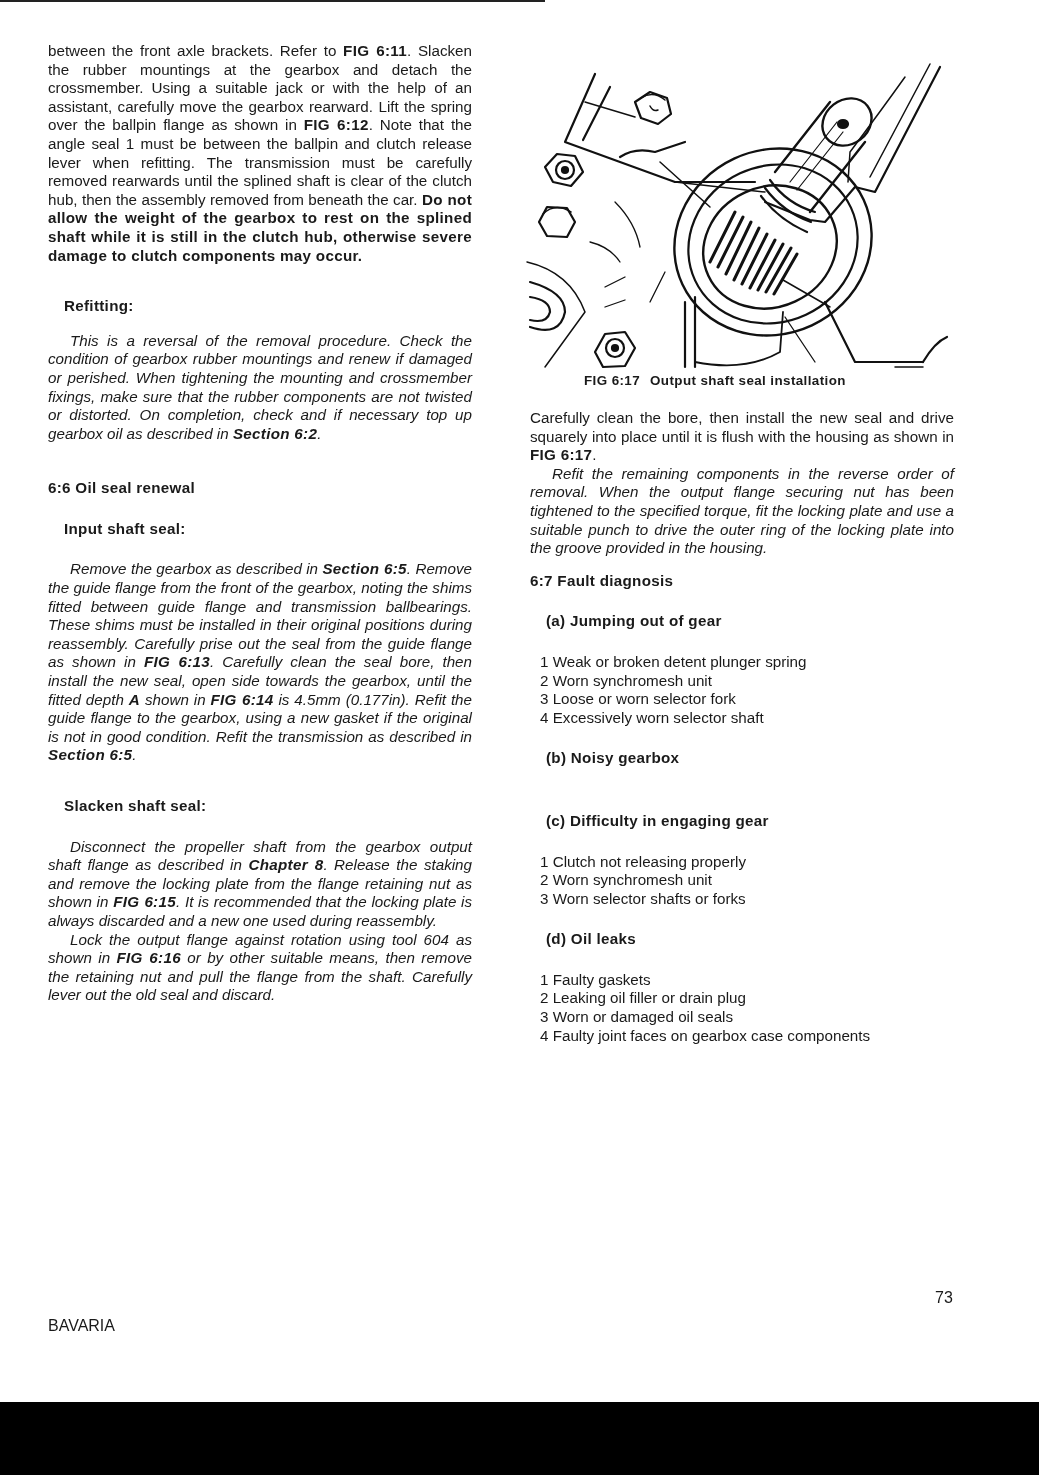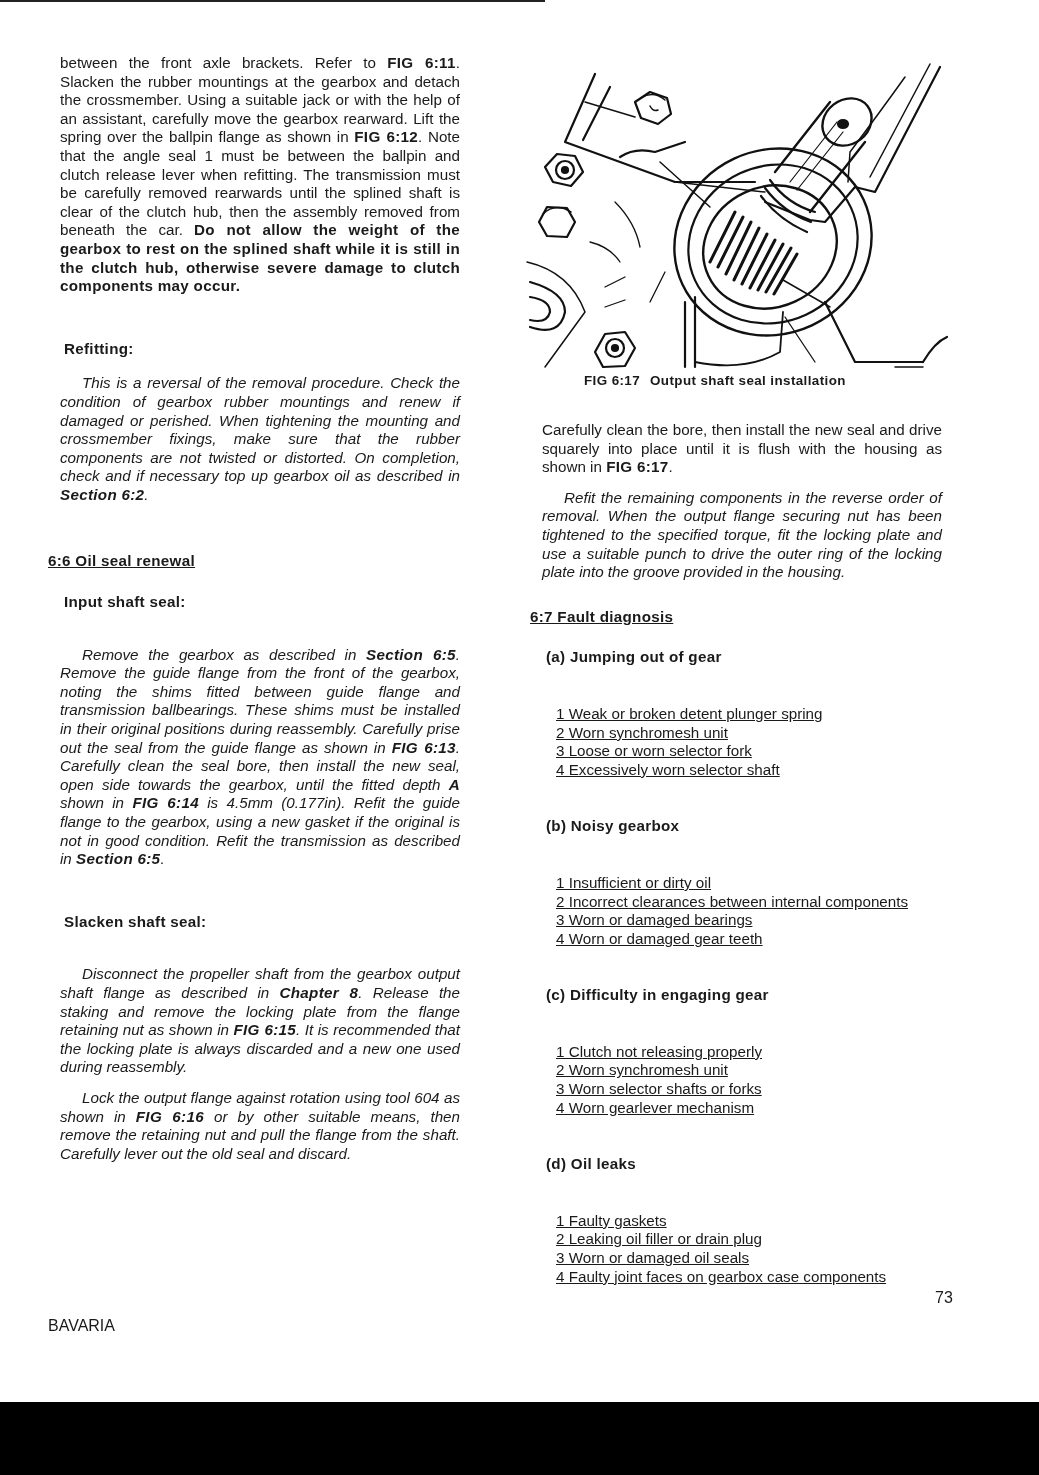--- a/index.html
+++ b/index.html
@@ -5,31 +5,31 @@
   html, body { margin: 0; padding: 0; }
   body {
     width: 1039px; height: 1475px; position: relative; overflow: hidden;
     background: #ffffff; color: #1a1a1a;
     font-family: "Liberation Sans", sans-serif;
   }
   .topline { position: absolute; left: 0; top: 0; width: 545px; height: 2px; background: #222; }
   .col { position: absolute; width: 424px; font-size: 15.2px; line-height: 18.6px; }
   .col-left { left: 48px; top: 42px; }
   .col-right { left: 530px; top: 409px; }
-  p { margin: 12px; text-align: justify; text-align-last: left; }
+  p { margin: 0; text-align: justify; text-align-last: left; }
   p.ind { text-indent: 22px; font-style: italic; }
   b { font-weight: bold; letter-spacing: 0.3px; }
   .sub { font-weight: bold; margin: 16px; font-size: 15.2px; letter-spacing: 0.3px; }
-  .h { font-weight: bold; margin: 0; font-size: 15.2px; letter-spacing: 0.3px; text-decoration: underline; }
+  .h { font-weight: bold; margin: 0; font-size: 15.2px; letter-spacing: 0.3px; }
   .warn { font-weight: bold; letter-spacing: 0.3px; }
   .gap1 { height: 16px; }
   .gap2 { height: 36px; }
   .gap3 { height: 6px; }
   .gap4 { height: 14px; }
-  ul.fault { list-style: none; margin: 16px; padding: 0 0 0 10px; text-decoration: underline; }
+  ul.fault { list-style: none; margin: 0; padding: 0 0 0 10px; }
   ul.fault li { margin: 0; }
   .figure { position: absolute; left: 525px; top: 62px; width: 425px; height: 310px; }
   .caption { position: absolute; left: 584px; top: 373px; font-size: 13.4px; font-weight: bold; letter-spacing: 0.4px; text-align: right; }
   .caption .num { margin-right: 10px; }
   .footer-left { position: absolute; left: 48px; top: 1317px; font-size: 16px; }
   .footer-right { position: absolute; left: 935px; top: 1289px; font-size: 16px; }
   .bottom-bar { position: absolute; left: 0; top: 1402px; width: 1039px; height: 73px; background: #000; }
 </style>
 </head>
 <body>
@@ -147,36 +147,29 @@
       <li>1 Weak or broken detent plunger spring</li>
       <li>2 Worn synchromesh unit</li>
       <li>3 Loose or worn selector fork</li>
       <li>4 Excessively worn selector shaft</li>
     </ul>
   </div>
   <div class="gap3"></div>
   <div>
     <div class="sub">(b)  Noisy gearbox</div>
     <div class="gap3"></div>
-    <ul class="fault">
-      <li>1 Insufficient or dirty oil</li>
-      <li>2 Incorrect clearances between internal components</li>
-      <li>3 Worn or damaged bearings</li>
-      <li>4 Worn or damaged gear teeth</li>
-    </ul>
   </div>
   <div class="gap3"></div>
   <div>
     <div class="sub">(c)  Difficulty in engaging gear</div>
     <div class="gap3"></div>
     <ul class="fault">
       <li>1 Clutch not releasing properly</li>
       <li>2 Worn synchromesh unit</li>
       <li>3 Worn selector shafts or forks</li>
-      <li>4 Worn gearlever mechanism</li>
     </ul>
   </div>
   <div class="gap3"></div>
   <div>
     <div class="sub">(d)  Oil leaks</div>
     <div class="gap3"></div>
     <ul class="fault">
       <li>1 Faulty gaskets</li>
       <li>2 Leaking oil filler or drain plug</li>
       <li>3 Worn or damaged oil seals</li>

